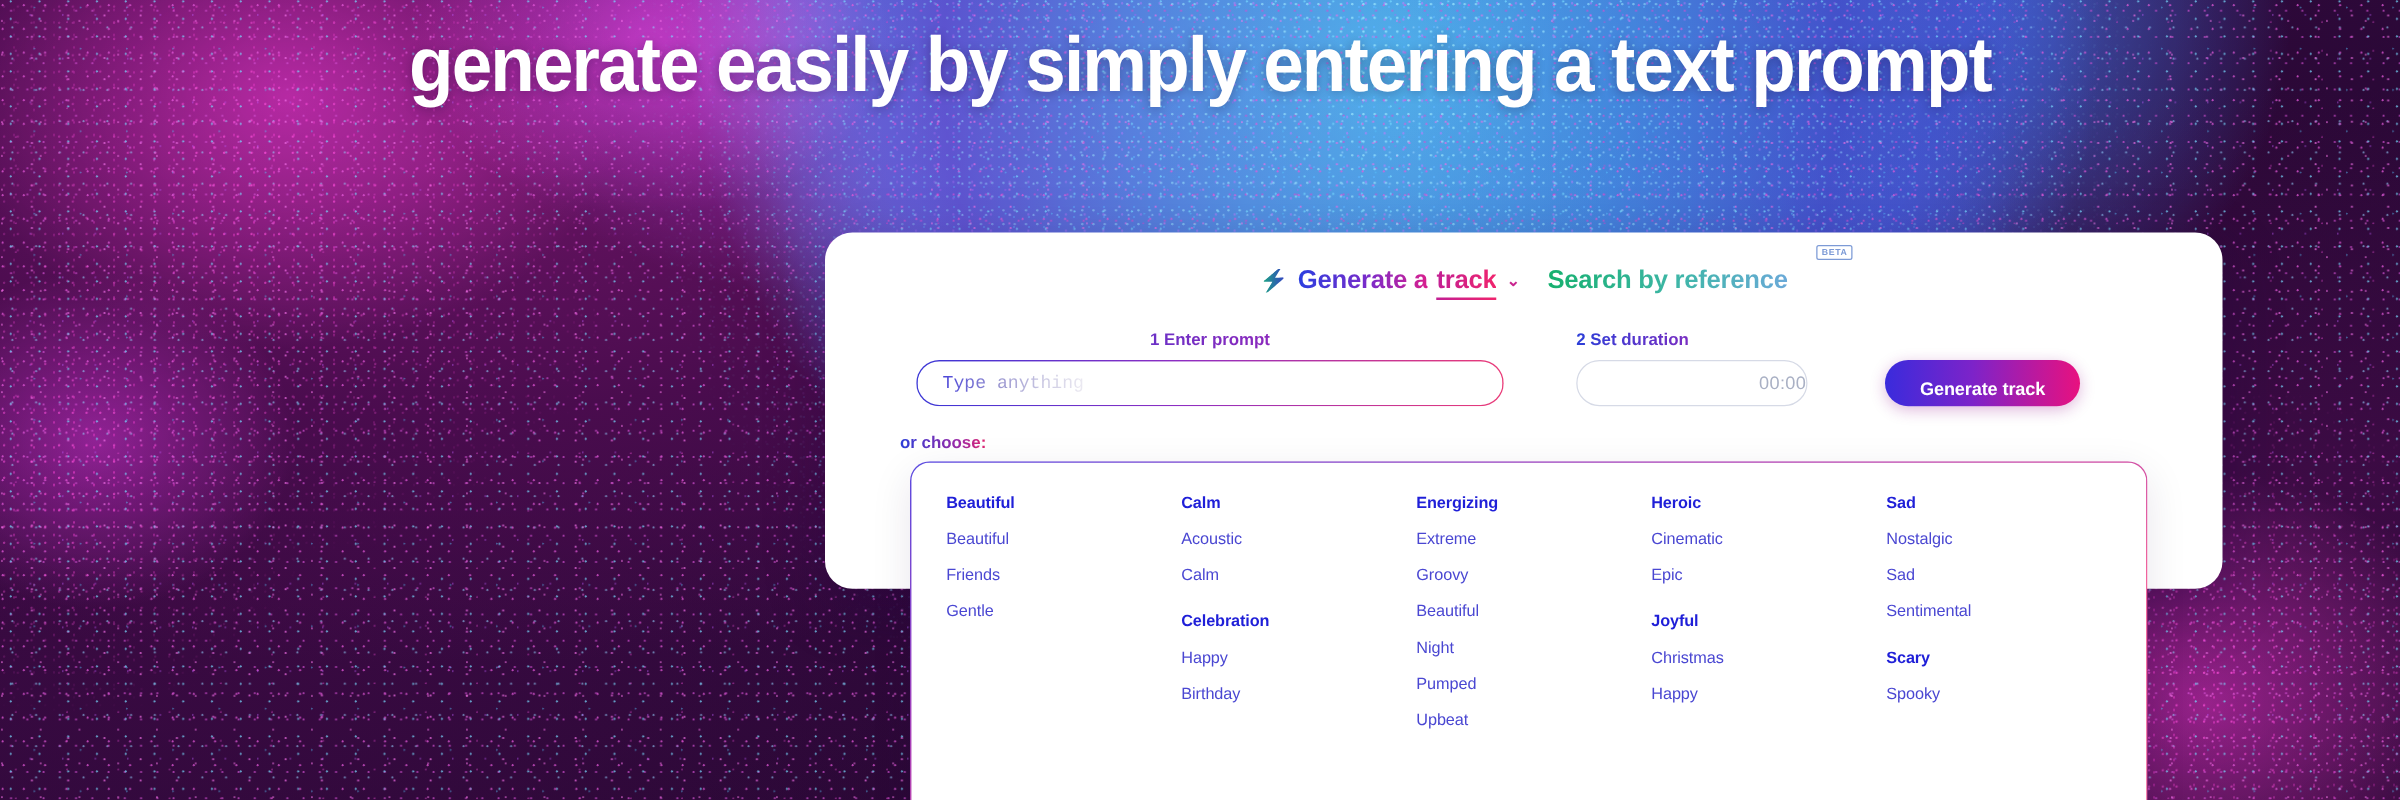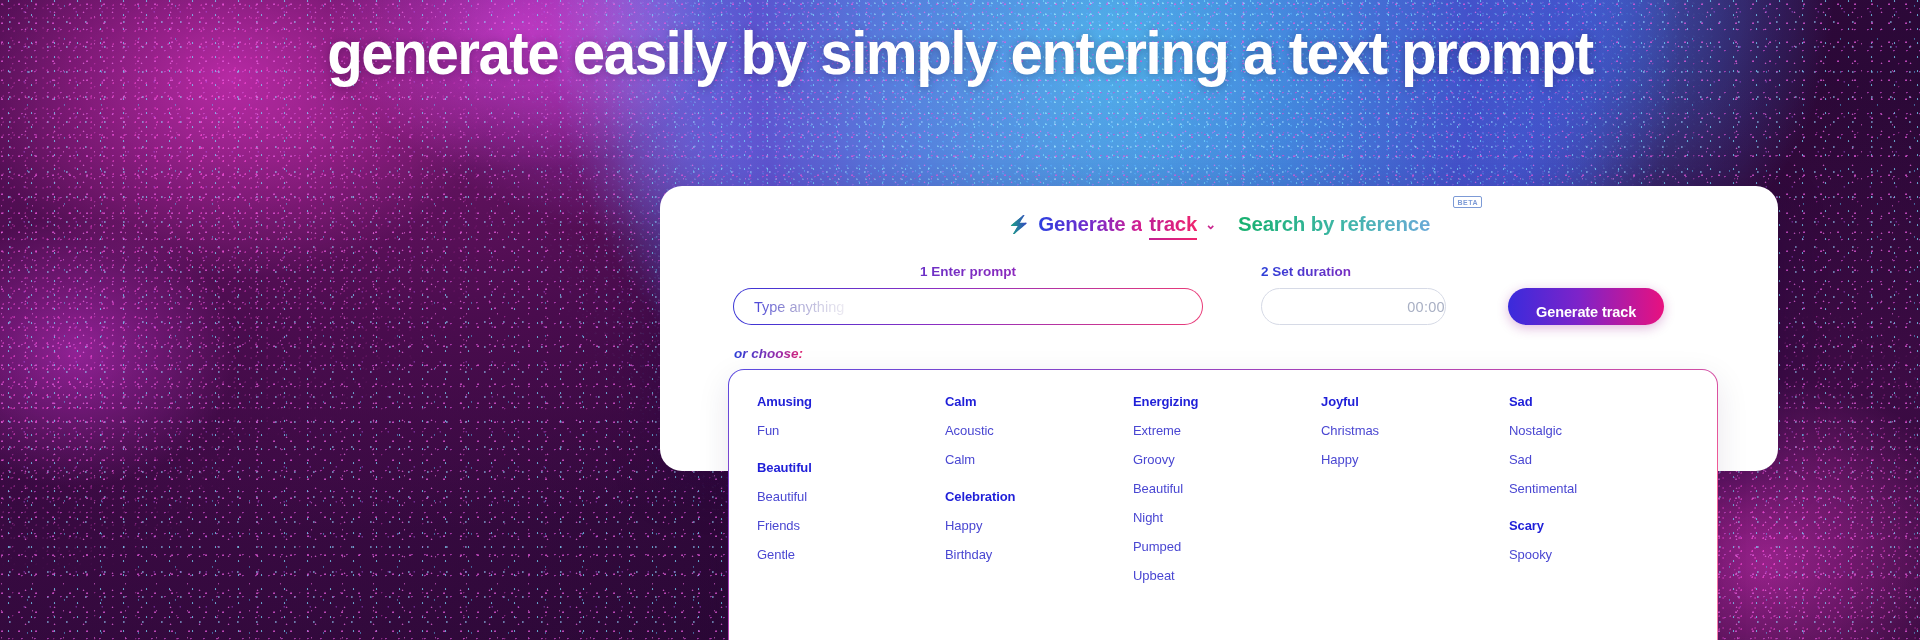--- a/index.html
+++ b/index.html
@@ -235,20 +235,21 @@
       linear-gradient(#fff,#fff) padding-box,
       linear-gradient(90deg,#3a36d6 0%, #8e2ec2 45%, #ea3a77 100%) border-box;
     padding: 0 20px;
   }
   .ph-prompt {
     font-size: 14.5px;
     font-weight: 400;
     background: linear-gradient(90deg,#4a44d8 0%, #9a96d0 40%, #cfcde4 75%, #eceaf2 100%);
     -webkit-background-clip: text; background-clip: text;
     color: transparent;
+    font-family: Liberation Mono, monospace;
   }
   .inp-dur {
     border: 1.2px solid #d6dae6;
     justify-content: flex-end;
   }
   .ph-dur { font-size: 14.5px; color: #a9b0c4; letter-spacing: .3px; }
 
   .gen-btn {
     margin-left: 62px;
     height: 37px;
@@ -262,27 +263,26 @@
     cursor: pointer;
     background: linear-gradient(90deg,#3a2bdc 0%, #7d23c9 45%, #e8117f 100%);
     box-shadow: 0 3px 12px rgba(150,20,140,.30);
     white-space: nowrap;
     font-family: "Liberation Sans", sans-serif;
   }
 
   .or-choose {
     position: absolute;
     top: 160px;
-    left: 74px;
+    left: 60px;
     font-size: 13.5px;
     font-weight: 600;
     background: linear-gradient(90deg,#2c3fd8 0%, #a02aa6 70%, #e0276f 100%);
     -webkit-background-clip: text; background-clip: text;
     color: transparent;
-    font-style: italic;
   }
 
   
   .dropdown {
     position: absolute;
     left: 728px;
     top: 369px;
     width: 990px;
     height: 290px;
     background: #fff;
@@ -399,24 +399,20 @@
     </div>
 
     <div class="or-choose">or choose:</div>
 
   </div>
 
   <div class="dropdown">
     <div class="cols">
         <div class="col">
           <div class="grp">
-            <div class="grp-title">Amusing</div>
-            <div class="grp-item">Fun</div>
-          </div>
-          <div class="grp">
             <div class="grp-title">Beautiful</div>
             <div class="grp-item">Beautiful</div>
             <div class="grp-item">Friends</div>
             <div class="grp-item">Gentle</div>
           </div>
         </div>
         <div class="col">
           <div class="grp">
             <div class="grp-title">Calm</div>
             <div class="grp-item">Acoustic</div>
@@ -434,20 +430,25 @@
             <div class="grp-item">Extreme</div>
             <div class="grp-item">Groovy</div>
             <div class="grp-item">Beautiful</div>
             <div class="grp-item">Night</div>
             <div class="grp-item">Pumped</div>
             <div class="grp-item">Upbeat</div>
           </div>
         </div>
         <div class="col">
           <div class="grp">
+            <div class="grp-title">Heroic</div>
+            <div class="grp-item">Cinematic</div>
+            <div class="grp-item">Epic</div>
+          </div>
+          <div class="grp">
             <div class="grp-title">Joyful</div>
             <div class="grp-item">Christmas</div>
             <div class="grp-item">Happy</div>
           </div>
         </div>
         <div class="col">
           <div class="grp">
             <div class="grp-title">Sad</div>
             <div class="grp-item">Nostalgic</div>
             <div class="grp-item">Sad</div>

